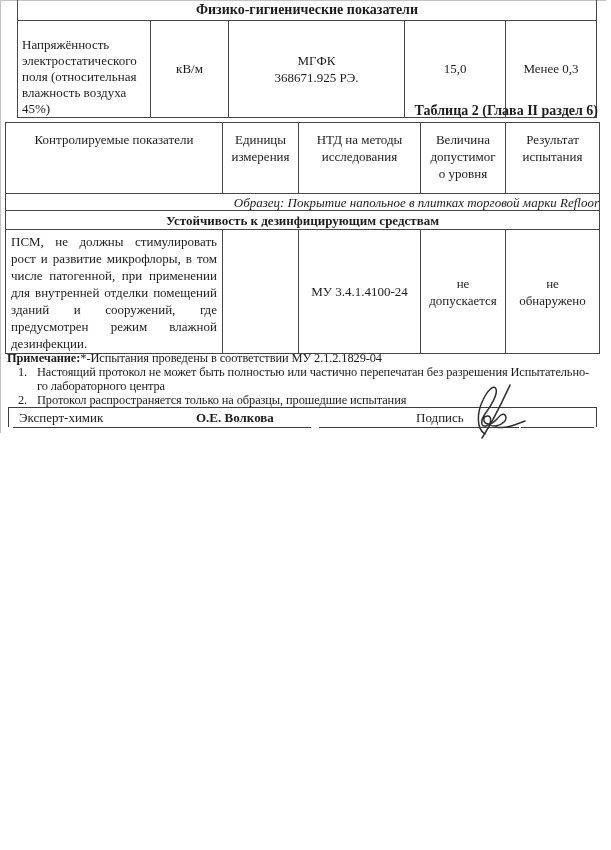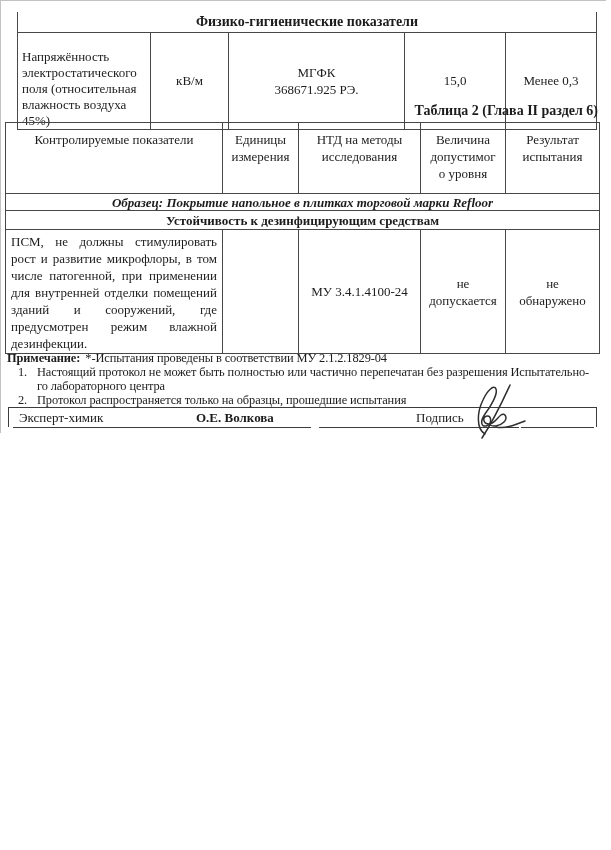--- a/index.html
+++ b/index.html
@@ -8,44 +8,44 @@
     font-family:"Liberation Serif","DejaVu Serif",serif;color:#1c1c1c;
   }
   .edge-top{position:absolute;top:0;left:0;width:606px;height:1px;background:#c2c2c2;}
   .edge-left{position:absolute;top:0;left:0;width:1px;height:433px;background:#c2c2c2;}
 
   table{border-collapse:collapse;table-layout:fixed;}
   td{border:1px solid #474747;box-sizing:border-box;font-size:13px;overflow:hidden;}
   .pre{white-space:pre-line;}
 
   
-  .t1{position:absolute;left:17px;top:12px;width:579px;}
+  .t1{position:absolute;left:17px;top:0;width:579px;}
   .t1 tr:first-child td{border-top:none;}
   .t1h{height:20px;text-align:center;vertical-align:bottom;font-weight:bold;
        font-size:14px;line-height:15px;padding:0 0 3px 0;}
   .t1 .drow td{height:83px;}
   .t1c1{vertical-align:top;text-align:left;padding:16px 3px 0 4px;line-height:16px;}
   .mid{vertical-align:middle;text-align:center;line-height:17px;}
 
   
   .caption{position:absolute;top:103px;right:13px;font-weight:bold;font-size:14px;}
 
   
   .t2{position:absolute;left:5px;top:122px;width:594px;}
   .t2 .hrow td{height:71px;vertical-align:top;padding-top:8px;text-align:center;line-height:17px;}
-  .t2 .srow td{height:17px;text-align:center;font-weight:bold;font-style:italic;
+  .t2 .srow td{height:17px;text-align:right;font-weight:normal;font-style:italic;
                line-height:15px;padding:0;}
   .t2 .urow td{height:19px;text-align:center;font-weight:bold;line-height:17px;padding:0;}
   .t2 .drow2 td{height:124px;}
   .t2c1{vertical-align:top;text-align:justify;padding:3px 5px 0 5px;line-height:17px;}
 
   
   .notes{position:absolute;left:7px;top:351px;width:592px;font-size:12.4px;
          line-height:14px;letter-spacing:-0.1px;}
-  .note-line .nb{font-weight:bold;margin-right:5px;}
+  .note-line .nb{font-weight:bold;}
   .item{display:flex;}
   .item .num{width:19px;margin-left:11px;flex:0 0 auto;}
   .item .txt{flex:1;}
 
   
   .sigbox{position:absolute;left:8px;top:407px;width:589px;height:20px;
           border-top:1px solid #3c3c3c;border-left:1px solid #3c3c3c;border-right:1px solid #3c3c3c;
           box-sizing:border-box;font-size:13px;}
   .sigbox span{position:absolute;top:2px;line-height:16px;white-space:nowrap;}
   .sigbox .role{left:10px;font-weight:normal;}

